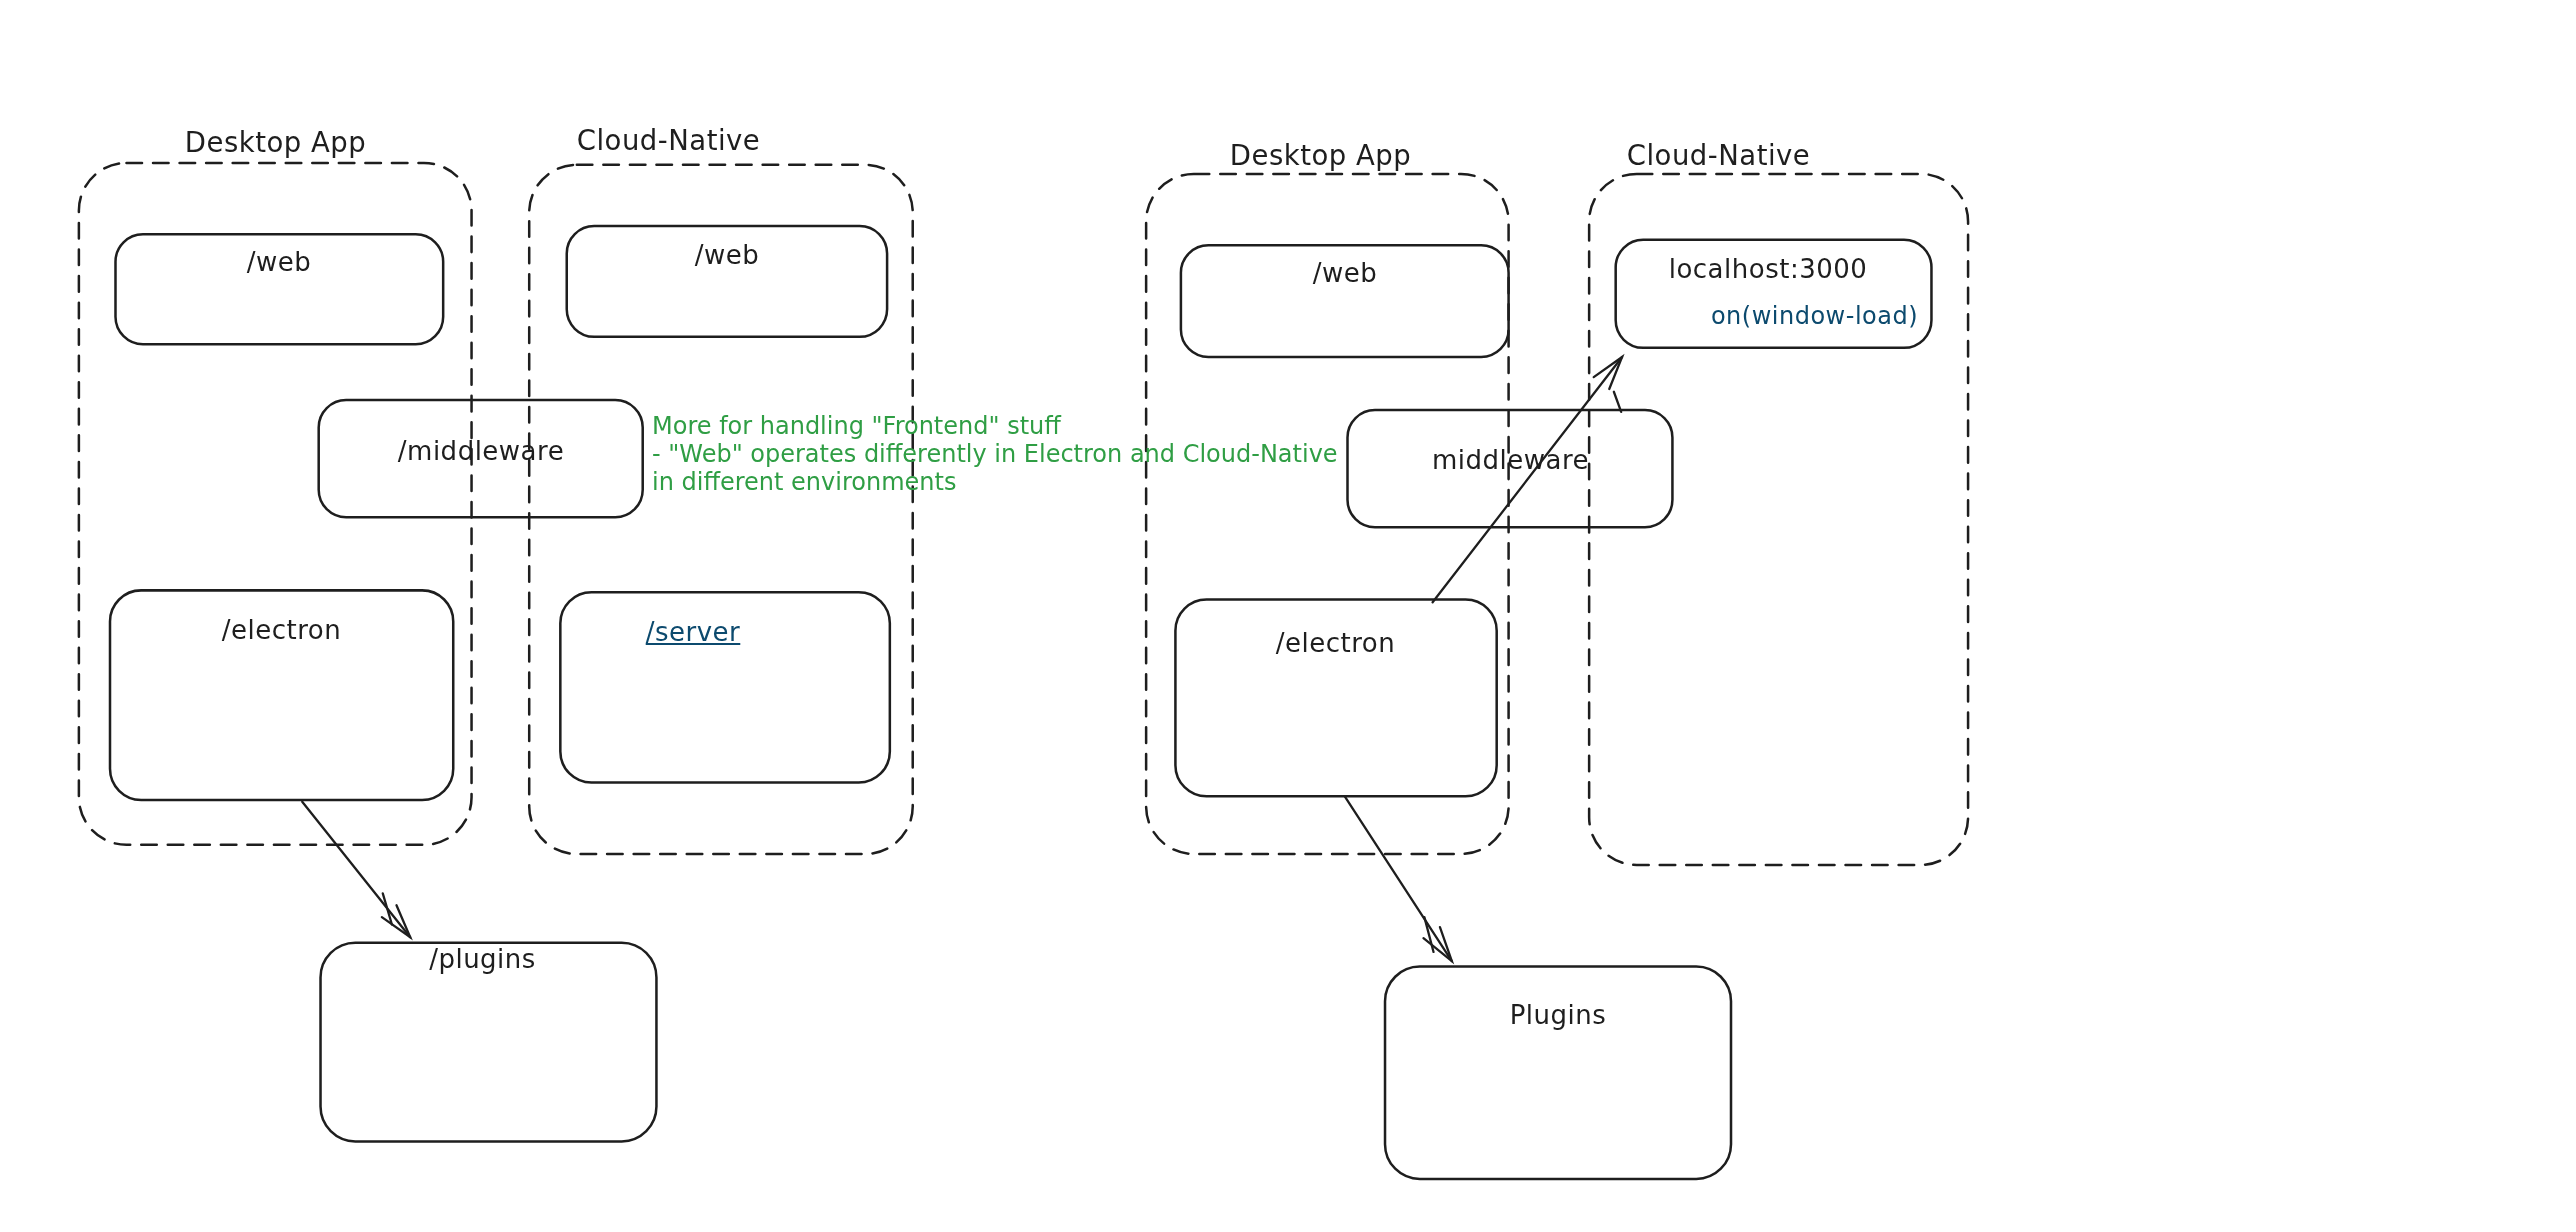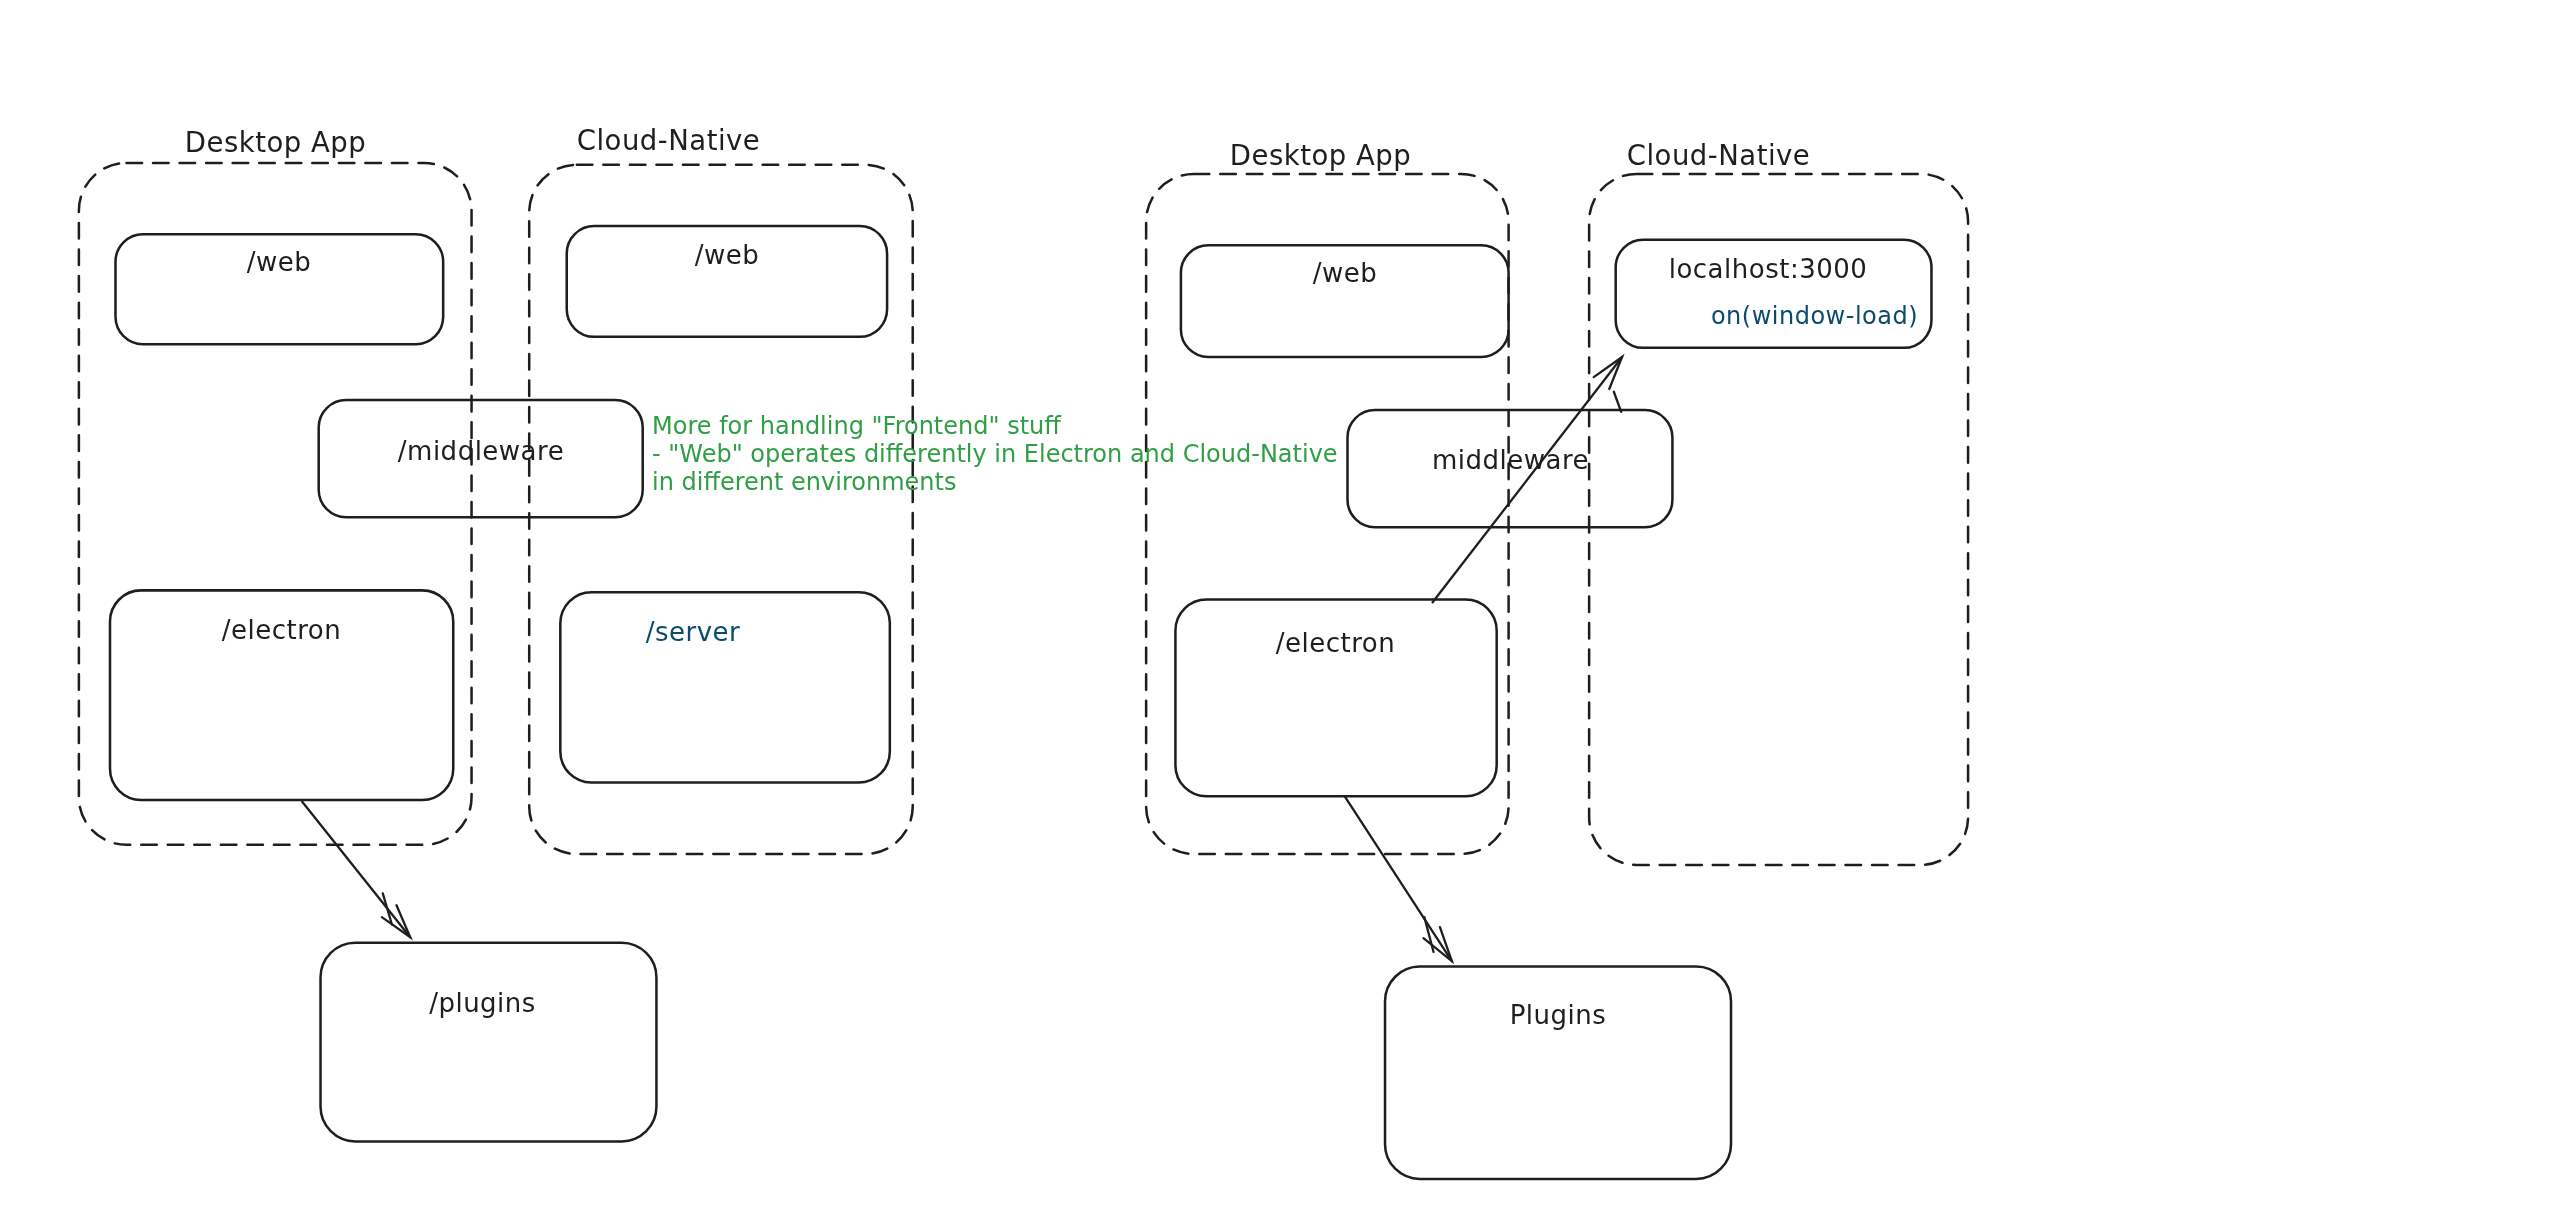--- a/index.html
+++ b/index.html
@@ -63,22 +63,22 @@
 
 <div class="sec" style="left:138px;top:126px;width:275px;">Desktop App</div>
 <div class="sec" style="left:531px;top:124px;width:275px;">Cloud-Native</div>
 <div class="sec" style="left:1183px;top:139px;width:275px;">Desktop App</div>
 <div class="sec" style="left:1581px;top:139px;width:275px;">Cloud-Native</div>
 
 <div class="lbl" style="left:115px;top:247px;width:328px;">/web</div>
 <div class="lbl" style="left:567px;top:240px;width:320px;">/web</div>
 <div class="lbl" style="left:319px;top:436px;width:324px;">/middleware</div>
 <div class="lbl" style="left:110px;top:615px;width:343px;">/electron</div>
-<div class="lbl red" style="left:560px;top:617px;width:266px;">/server</div>
-<div class="lbl" style="left:320px;top:988px;width:303px;padding-left:11px;">/plugins</div>
+<div class="lbl red" style="left:560px;top:617px;width:266px;text-decoration:underline;">/server</div>
+<div class="lbl" style="left:320px;top:944px;width:303px;padding-left:11px;">/plugins</div>
 
 <div class="lbl" style="left:1181px;top:258px;width:328px;">/web</div>
 <div class="lbl" style="left:1616px;top:254px;width:304px;">localhost:3000</div>
 <div class="lbl red" style="left:1668px;top:302px;width:293px;font-size:24px;">on(window-load)</div>
 <div class="lbl" style="left:1348px;top:445px;width:325px;">middleware</div>
 <div class="lbl" style="left:1175px;top:628px;width:321px;">/electron</div>
 <div class="lbl" style="left:1385px;top:1000px;width:346px;">Plugins</div>
 
 <div id="green-note" class="note">
   <div>More for handling "Frontend" stuff</div>

